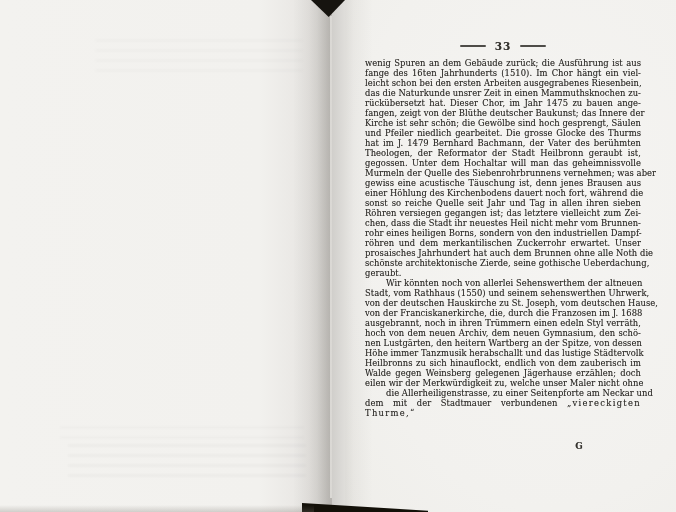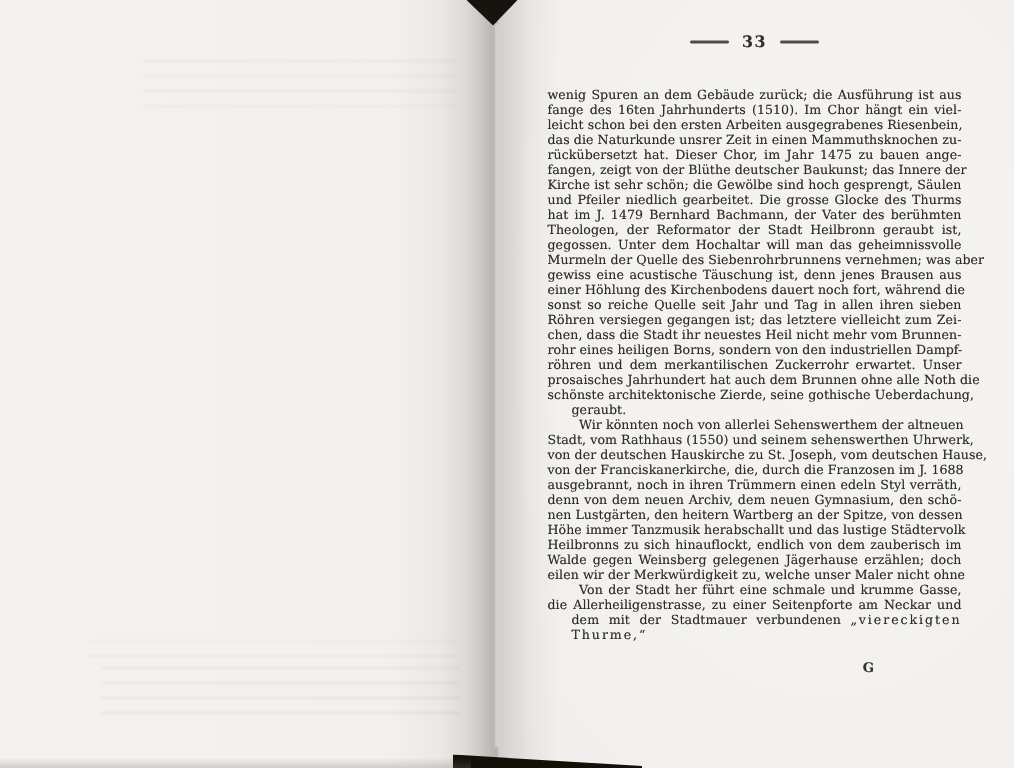--- a/index.html
+++ b/index.html
@@ -27,30 +27,30 @@
     background:rgba(247,246,243,0.55); filter:blur(0.6px);}
   .notch-top{position:absolute; left:311px; top:0; width:34px; height:17px;
     background:#16140f; clip-path:polygon(0 0,100% 0,52% 100%); filter:blur(0.4px);}
   .notch-bottom{position:absolute; left:302px; top:499px; width:126px; height:13px;
     background:#131008; clip-path:polygon(0 31%,100% 90%,100% 100%,0 100%); filter:blur(0.4px);}
   .bottom-edge{position:absolute; left:0; top:505px; width:314px; height:7px;
     background:linear-gradient(180deg, rgba(120,115,108,0) 0%, rgba(120,115,108,0.28) 100%);}
   
   .right-page{position:absolute; left:345px; top:0; width:331px; height:512px;
     background:radial-gradient(ellipse at 62% 42%, #f5f4f2 0%, #f2f1ee 70%, #efeeea 100%);}
-  .page-header{position:absolute; left:365px; top:21px; width:276px; height:14px;
+  .page-header{position:absolute; left:365px; top:39px; width:276px; height:14px;
     display:flex; align-items:center; justify-content:center; gap:9px;text-align:center;}
   .rule{width:26px; height:2px; background:#4e4c48; border-radius:1px;}
   .pagenum{font-size:10.5px; font-weight:bold; letter-spacing:1px; color:#34322e;
     text-shadow:0 0 0.4px rgba(45,42,38,0.5);}
   .text-col{position:absolute; left:365px; top:58px; width:276px;
     font-size:8.4px; line-height:10px; letter-spacing:0.05px;
     text-shadow:0 0 0.4px rgba(46,44,40,0.45);}
   .tline{text-align:justify; text-align-last:justify; white-space:nowrap; height:10px; overflow:visible;}
-  .tline.last{text-align-last:left; white-space:normal;margin-left:16px;}
+  .tline.last{text-align-last:left; white-space:normal;}
   .para.indent .tline:first-child{text-indent:21px;}
   .spaced{letter-spacing:1.3px;}
   .signature{position:absolute; left:572px; top:441px; width:14px;
     font-size:8.8px; font-weight:bold; text-align:center; color:#34322e;
     text-shadow:0 0 0.4px rgba(46,44,40,0.45);}
 </style>
 </head>
 <body>
 
 <div class="scan">
@@ -99,29 +99,28 @@
         <div class="tline">prosaisches Jahrhundert hat auch dem Brunnen ohne alle Noth die</div>
         <div class="tline">schönste architektonische Zierde, seine gothische Ueberdachung,</div>
         <div class="tline last">geraubt.</div>
       </div>
     <div class="para indent">
         <div class="tline">Wir könnten noch von allerlei Sehenswerthem der altneuen</div>
         <div class="tline">Stadt, vom Rathhaus (1550) und seinem sehenswerthen Uhrwerk,</div>
         <div class="tline">von der deutschen Hauskirche zu St. Joseph, vom deutschen Hause,</div>
         <div class="tline">von der Franciskanerkirche, die, durch die Franzosen im J. 1688</div>
         <div class="tline">ausgebrannt, noch in ihren Trümmern einen edeln Styl verräth,</div>
-        <div class="tline">denn von dem neuen Archiv, dem neuen Gymnasium, den schö-</div>
+        <div class="tline">hoch von dem neuen Archiv, dem neuen Gymnasium, den schö-</div>
         <div class="tline">nen Lustgärten, den heitern Wartberg an der Spitze, von dessen</div>
         <div class="tline">Höhe immer Tanzmusik herabschallt und das lustige Städtervolk</div>
         <div class="tline">Heilbronns zu sich hinauflockt, endlich von dem zauberisch im</div>
         <div class="tline">Walde gegen Weinsberg gelegenen Jägerhause erzählen; doch</div>
         <div class="tline">eilen wir der Merkwürdigkeit zu, welche unser Maler nicht ohne</div>
       </div>
     <div class="para indent">
-        <div class="tline">Von der Stadt her führt eine schmale und krumme Gasse,</div>
         <div class="tline">die Allerheiligenstrasse, zu einer Seitenpforte am Neckar und</div>
       </div>
     <div class="tline last">
       <span>dem mit der Stadtmauer verbundenen </span><span class="spaced">„viereckigten Thurme,“</span>
     </div>
   </div>
 
   <div class="signature">G</div>
 
 </div>

